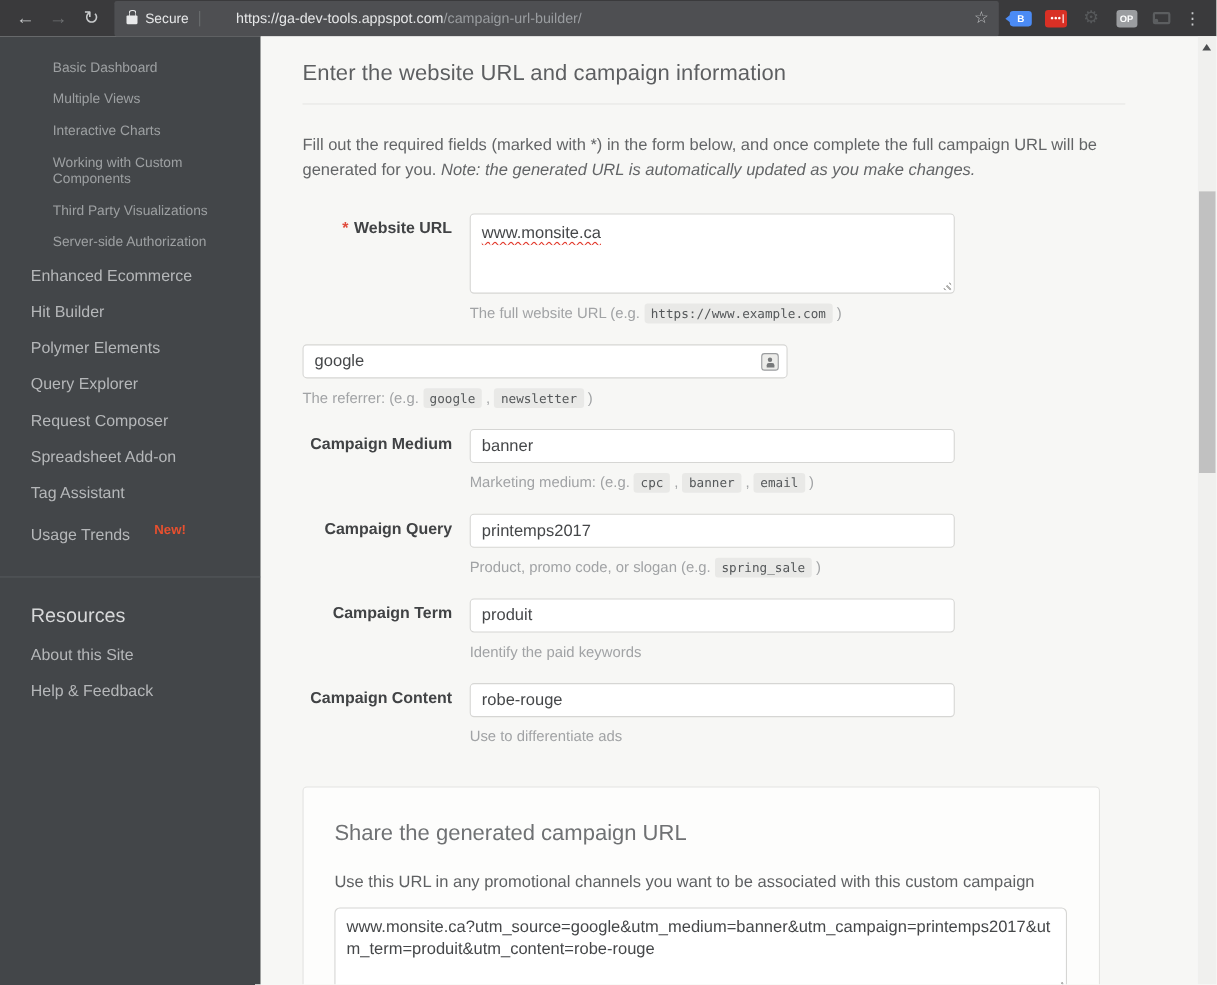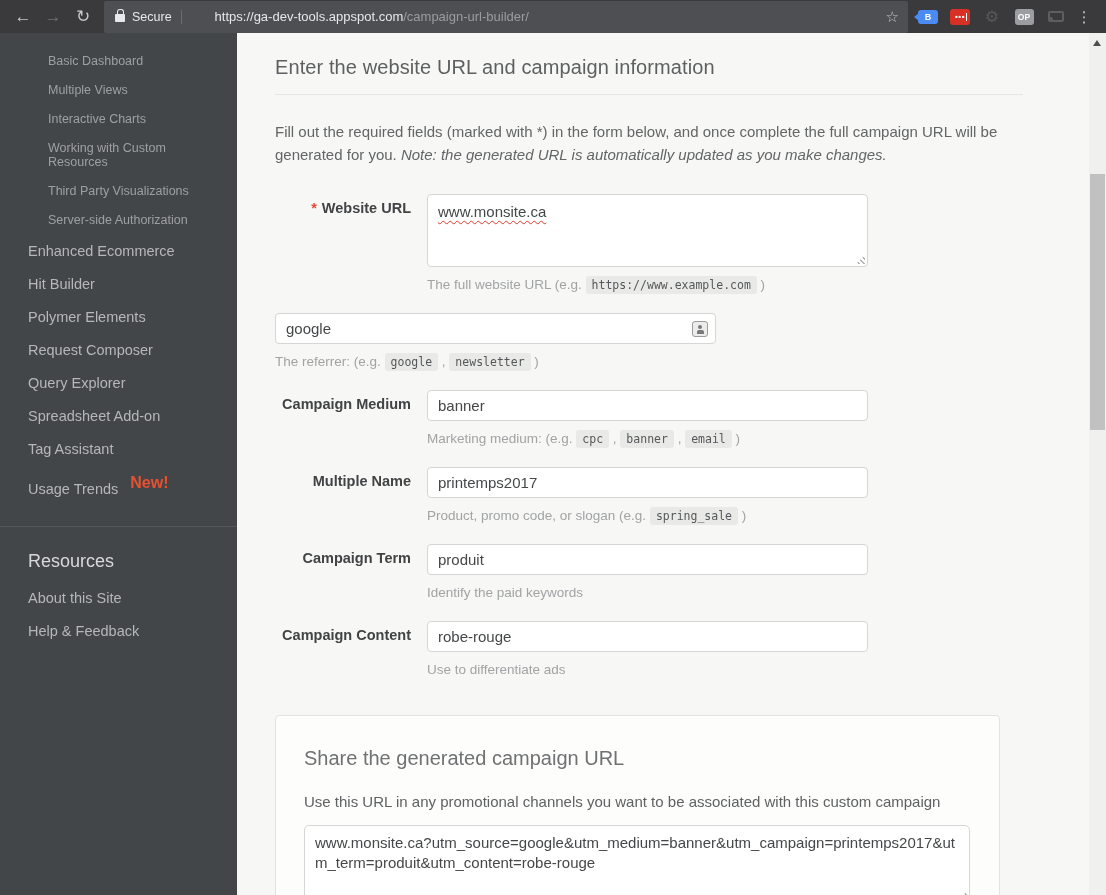--- a/index.html
+++ b/index.html
@@ -47,21 +47,21 @@
 
   
   .app { display:flex; height:862px; }
 
   
   .sidebar { width:237px; flex:none; background:#434649; padding-top:14px; overflow:hidden; }
   .side-subitem { padding:7px 10px 8px 48px; font-size:12.5px; color:#9da0a2; cursor:pointer; }
   .side-item { padding:8px 10px 9px 28px; font-size:14.5px; color:#b5b7b9; cursor:pointer; }
   .side-divider { border:none; border-top:1px solid #55585b; margin:20px 0 0 0; }
   .resources-title { font-size:18px; color:#d7d8d9; padding:24px 10px 10px 28px; font-weight:400; }
-  .badge-new { color:#e8502f; font-size:16px; font-weight:bold; margin-left:12px; }
+  .badge-new { color:#e8502f; font-size:12px; font-weight:bold; margin-left:22px; }
 
   
   .main { flex:1; position:relative; background:#f7f7f5; overflow:hidden; }
   .content { padding:23px 83px 0 38px; }
 
   .page-title { font-size:20px; font-weight:400; color:#5d5f61; margin:0; padding-bottom:15px;
     border-bottom:1px solid #e6e6e4; letter-spacing:0.1px; }
   .intro { margin-top:26px; font-size:15px; color:#636567; line-height:1.5; max-width:726px; }
   .intro .note { font-style:italic; }
 
@@ -137,30 +137,30 @@
   <span class="menu-dots">⋮</span>
 </div>
 
 <div class="app">
 
   <div class="sidebar">
     <div>
         <div class="side-subitem">Basic Dashboard</div>
         <div class="side-subitem">Multiple Views</div>
         <div class="side-subitem">Interactive Charts</div>
-        <div class="side-subitem">Working with Custom Resources</div>
+        <div class="side-subitem">Working with Custom Components</div>
         <div class="side-subitem">Third Party Visualizations</div>
         <div class="side-subitem">Server-side Authorization</div>
       </div>
     <div>
         <div class="side-item"><span>Enhanced Ecommerce</span></div>
         <div class="side-item"><span>Hit Builder</span></div>
         <div class="side-item"><span>Polymer Elements</span></div>
+        <div class="side-item"><span>Query Explorer</span></div>
         <div class="side-item"><span>Request Composer</span></div>
-        <div class="side-item"><span>Query Explorer</span></div>
         <div class="side-item"><span>Spreadsheet Add-on</span></div>
         <div class="side-item"><span>Tag Assistant</span></div>
         <div class="side-item"><span>Usage Trends</span><sup class="badge-new">New!</sup></div>
       </div>
     <hr class="side-divider">
     <div class="resources-title">Resources</div>
     <div>
         <div class="side-item">About this Site</div>
         <div class="side-item">Help &amp; Feedback</div>
       </div>
@@ -180,21 +180,21 @@
             </div>
           </div>
           <div class="form-row">
             <div class="field-cell"><input type="text" class="text-input" value="google" style=""><span class="autofill-icon"></span><div class="helper">The referrer: (e.g. <code class="chip">google</code> , <code class="chip">newsletter</code> )</div></div>
           </div>
           <div class="form-row">
             <div class="label-cell"><span>Campaign Medium</span></div>
             <div class="field-cell"><input type="text" class="text-input" value="banner" style=""><div class="helper">Marketing medium: (e.g. <code class="chip">cpc</code> , <code class="chip">banner</code> , <code class="chip">email</code> )</div></div>
           </div>
           <div class="form-row">
-            <div class="label-cell"><span>Multiple Name</span></div>
+            <div class="label-cell"><span>Campaign Query</span></div>
             <div class="field-cell"><input type="text" class="text-input" value="printemps2017" style=""><div class="helper">Product, promo code, or slogan (e.g. <code class="chip">spring_sale</code> )</div></div>
           </div>
           <div class="form-row">
             <div class="label-cell"><span>Campaign Term</span></div>
             <div class="field-cell"><input type="text" class="text-input" value="produit" style=""><div class="helper">Identify the paid keywords</div></div>
           </div>
           <div class="form-row">
             <div class="label-cell"><span>Campaign Content</span></div>
             <div class="field-cell"><input type="text" class="text-input" value="robe-rouge" style=""><div class="helper">Use to differentiate ads</div></div>
           </div>

